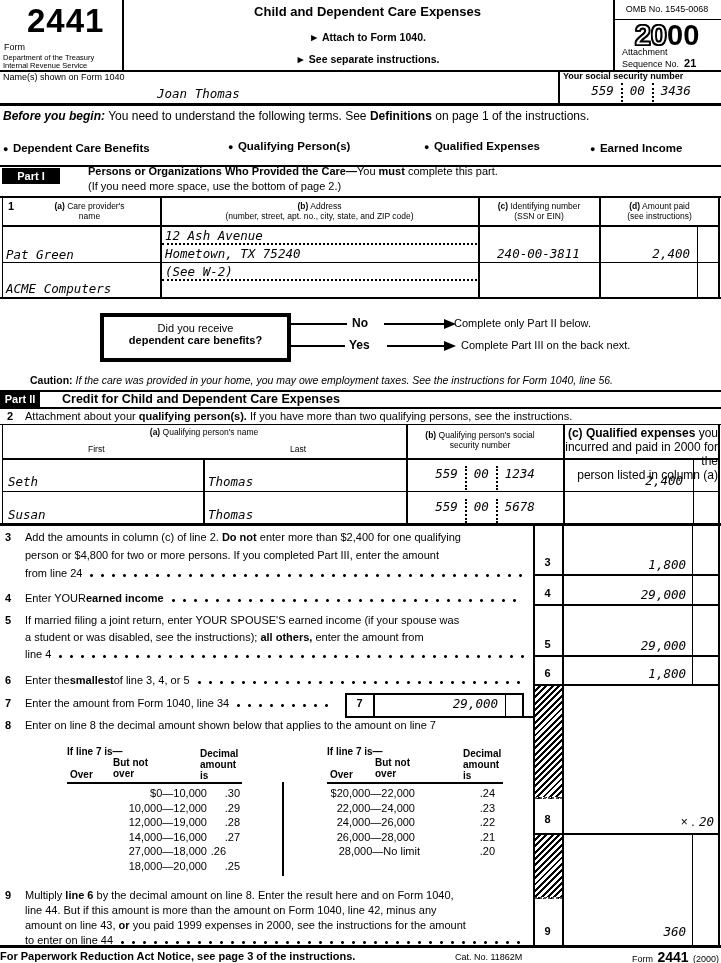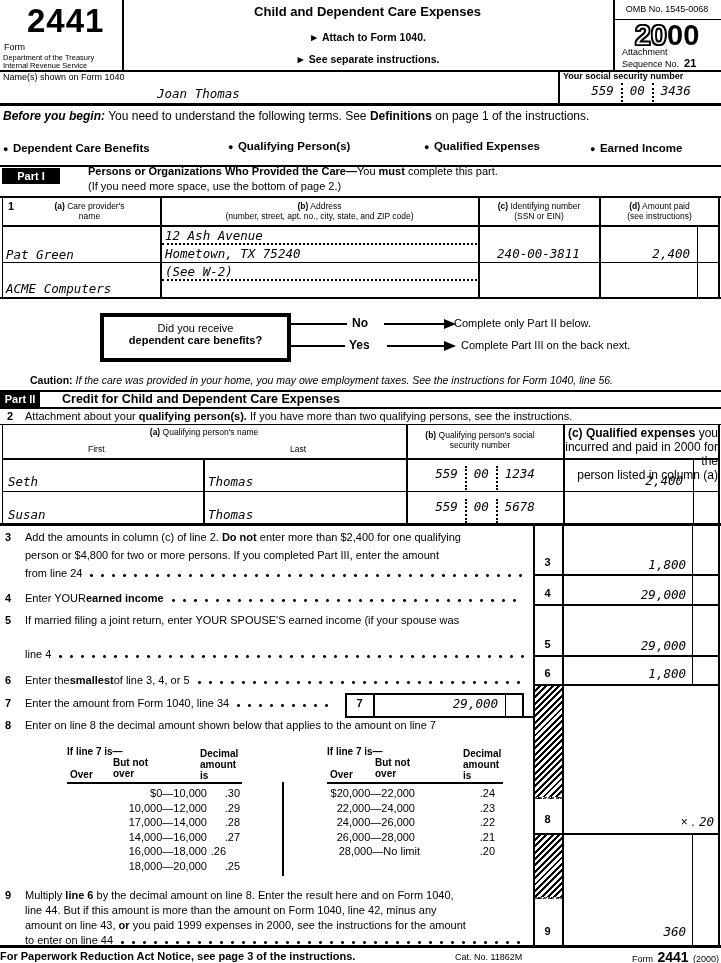--- a/index.html
+++ b/index.html
@@ -200,20 +200,21 @@
 
   <div class="abs lnum" style="left:5px;top:592px">4</div>
   <div class="abs flexline t11" style="left:25px;top:592px;width:505px">
       <span class="nw">Enter YOUR </span>
       <span class="b nw">earned income</span>
       <span class="leader"></span>
     </div>
 
   <div class="abs lnum" style="left:5px;top:614px">5</div>
   <div class="abs t11 nw" style="left:25px;top:614px">If married filing a joint return, enter YOUR SPOUSE'S earned income (if your spouse was</div>
+  <div class="abs t11 nw" style="left:25px;top:631px"><span>a student or was disabled, see the instructions); </span><span class="b">all others,</span><span> enter the amount from</span></div>
   <div class="abs flexline t11" style="left:25px;top:648px;width:505px">
       <span class="nw">line 4</span>
       <span class="leader"></span>
     </div>
 
   <div class="abs lnum" style="left:5px;top:674px">6</div>
   <div class="abs flexline t11" style="left:25px;top:674px;width:505px">
       <span class="nw">Enter the </span>
       <span class="b nw">smallest</span>
       <span class="nw"> of line 3, 4, or 5</span>
@@ -239,25 +240,25 @@
 
   <div class="abs b t10" style="left:67px;top:746px">If line 7 is—</div>
   <div class="abs b t10" style="left:70px;top:769px">Over</div>
   <div class="abs b t10" style="left:113px;top:757px"><span>But not</span><br><span>over</span></div>
   <div class="abs b t10" style="left:200px;top:748px"><span>Decimal</span><br><span>amount</span><br><span>is</span></div>
   <div class="hl" style="left:67px;top:782px;width:175px;height:2px"></div>
   <div class="abs rt t11 nw" style="left:67px;top:787px;width:140px">$0—10,000</div>
   <div class="abs rt t11" style="left:210px;top:787px;width:30px">.30</div>
   <div class="abs rt t11 nw" style="left:67px;top:802px;width:140px">10,000—12,000</div>
   <div class="abs rt t11" style="left:210px;top:802px;width:30px">.29</div>
-  <div class="abs rt t11 nw" style="left:67px;top:816px;width:140px">17,000—14,000</div>
+  <div class="abs rt t11 nw" style="left:67px;top:816px;width:140px">12,000—19,000</div>
   <div class="abs rt t11" style="left:210px;top:816px;width:30px">.28</div>
   <div class="abs rt t11 nw" style="left:67px;top:831px;width:140px">14,000—16,000</div>
   <div class="abs rt t11" style="left:210px;top:831px;width:30px">.27</div>
-  <div class="abs rt t11 nw" style="left:67px;top:845px;width:140px">16,000—18,000</div>
+  <div class="abs rt t11 nw" style="left:67px;top:845px;width:140px">27,000—18,000</div>
   <div class="abs rt t11" style="left:196px;top:845px;width:30px">.26</div>
   <div class="abs rt t11 nw" style="left:67px;top:860px;width:140px">18,000—20,000</div>
   <div class="abs rt t11" style="left:210px;top:860px;width:30px">.25</div>
 
   <div class="vl" style="left:282px;top:782px;width:2px;height:94px"></div>
 
   <div class="abs b t10" style="left:327px;top:746px">If line 7 is—</div>
   <div class="abs b t10" style="left:330px;top:769px">Over</div>
   <div class="abs b t10" style="left:375px;top:757px"><span>But not</span><br><span>over</span></div>
   <div class="abs b t10" style="left:463px;top:748px"><span>Decimal</span><br><span>amount</span><br><span>is</span></div>

